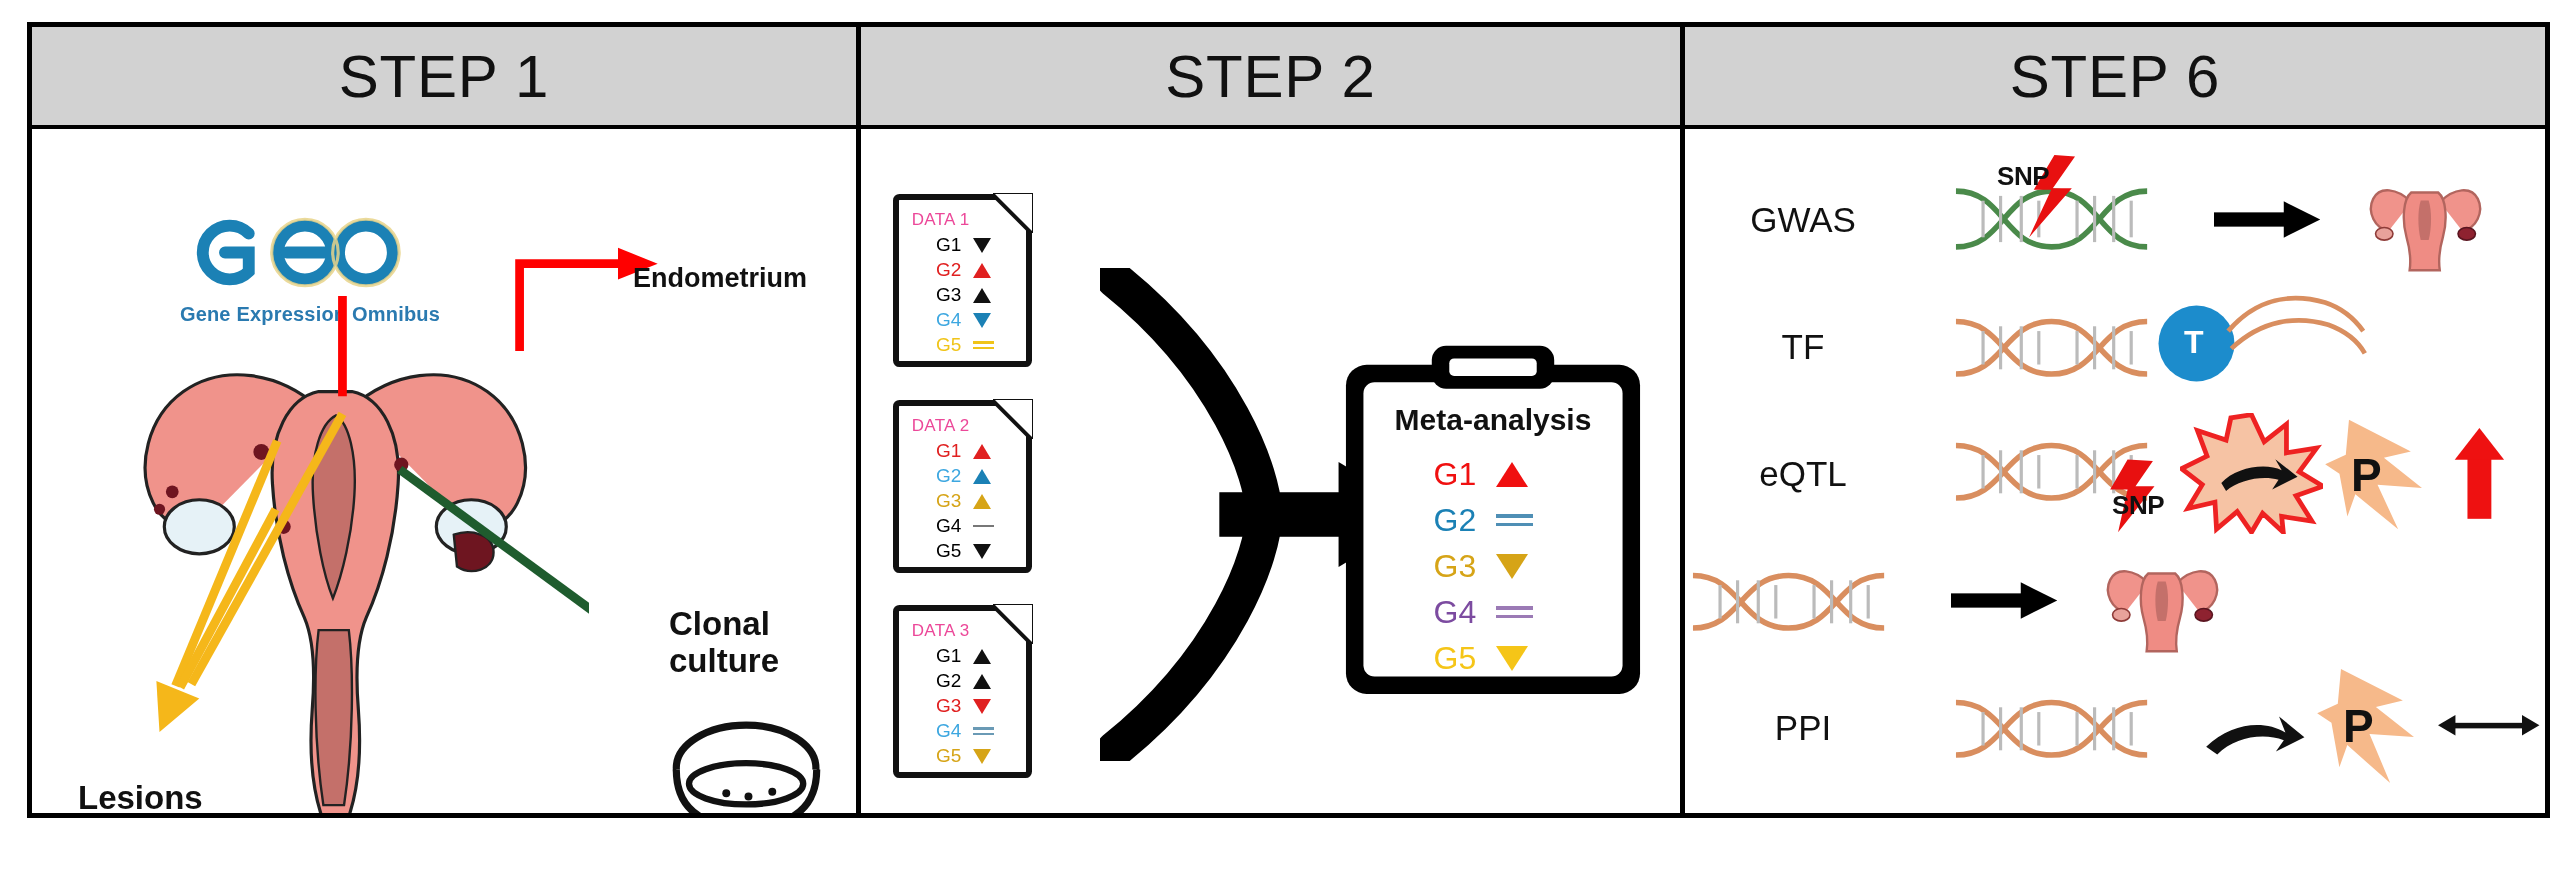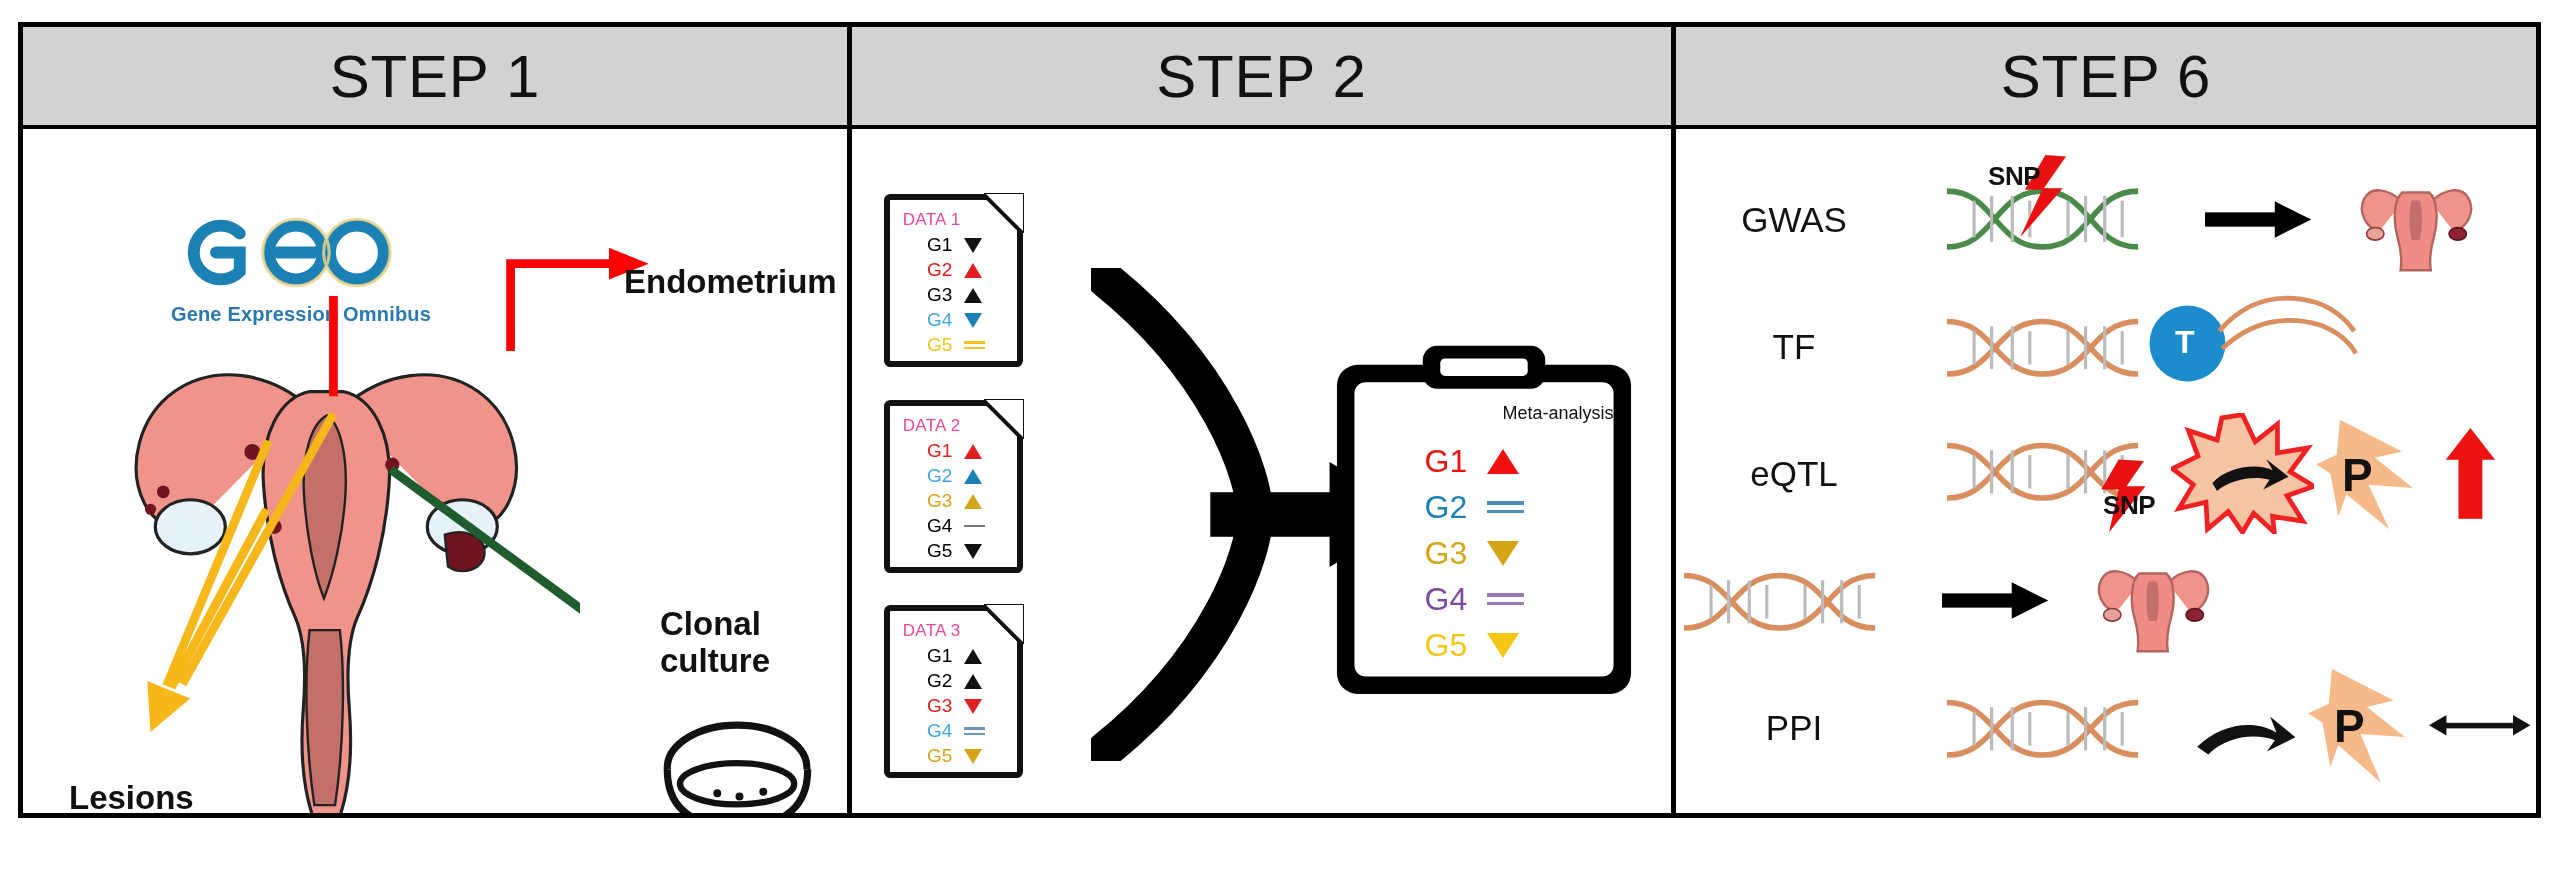--- a/index.html
+++ b/index.html
@@ -6,21 +6,21 @@
   html, body {
     width: 2576px; height: 876px;
     background: #ffffff;
     font-family: "Liberation Sans", sans-serif;
     overflow: hidden;
   }
   .figure {
     position: relative;
     width: 2360px; height: 876px;
     background: #ffffff;
-    padding: 22px 27px 48px 18px;
+    padding: 22px 27px 48px 27px;
   }
   .panels {
     display: flex;
     width: 2523px;
     height: 796px;
     border: 5.6px solid #000000;
     background: #ffffff;
   }
   .panel {
     position: relative;
@@ -51,21 +51,21 @@
   
   .geo-logo { position: absolute; left: 119px; top: 76px; width: 318px; text-align: center; }
   .geo-mark { position: relative; width: 271px; height: 95px; margin: 0 auto; }
   .geo-sub {
     margin-top: 3.2px; font-size: 20px; font-weight: 700;
     color: #2a7ab0; letter-spacing: 0.2px;
   }
   .uterus-wrap { position: absolute; left: 48px; top: 167px; width: 509px; height: 549px; }
   .label-endometrium {
     position: absolute; left: 601px; top: 134px;
-    font-size: 33px; font-weight: 700; color: #111; white-space: nowrap;
+    font-size: 27px; font-weight: 700; color: #111; white-space: nowrap;
   }
   .label-lesions {
     position: absolute; left: 46px; top: 650px;
     font-size: 33px; font-weight: 700; color: #111; white-space: nowrap;
   }
   .label-clonal {
     position: absolute; left: 637px; top: 477px;
     font-size: 33px; font-weight: 700; color: #111; line-height: 1.12;
     text-align: left; white-space: pre-line;
   }
@@ -104,21 +104,21 @@
   .tri { width: 0; height: 0; }
   .tri-up { border-left: 9.5px solid transparent; border-right: 9.5px solid transparent; border-bottom: 15px solid currentColor; }
   .tri-down { border-left: 9.5px solid transparent; border-right: 9.5px solid transparent; border-top: 15px solid currentColor; }
   .eq { width: 21px; }
   .eq i { display: block; height: 2.4px; background: currentColor; margin: 3.2px 0; }
   .dash { width: 21px; height: 2.4px; background: currentColor; }
 
   .split-arrow { position: absolute; left: 239px; top: 139px; width: 342px; height: 493px; }
   .clipboard { position: absolute; left: 477px; top: 215px; width: 310px; height: 358px; }
   .clip-title {
-    text-align: right; font-size: 18px; font-weight: 400;
+    text-align: center; font-size: 30px; font-weight: 700;
     color: #111; margin-top: 21px;
   }
   .meta-rows { margin-top: 14.3px; padding-left: 70px; }
   .meta-row {
     display: flex; align-items: center; gap: 11px;
     height: 46px; font-size: 32px; font-weight: 400;
   }
   .meta-name { min-width: 51px; }
   .tri-up-lg { border-left: 16px solid transparent; border-right: 16px solid transparent; border-bottom: 25.5px solid currentColor; }
   .tri-down-lg { border-left: 16px solid transparent; border-right: 16px solid transparent; border-top: 25.5px solid currentColor; }

